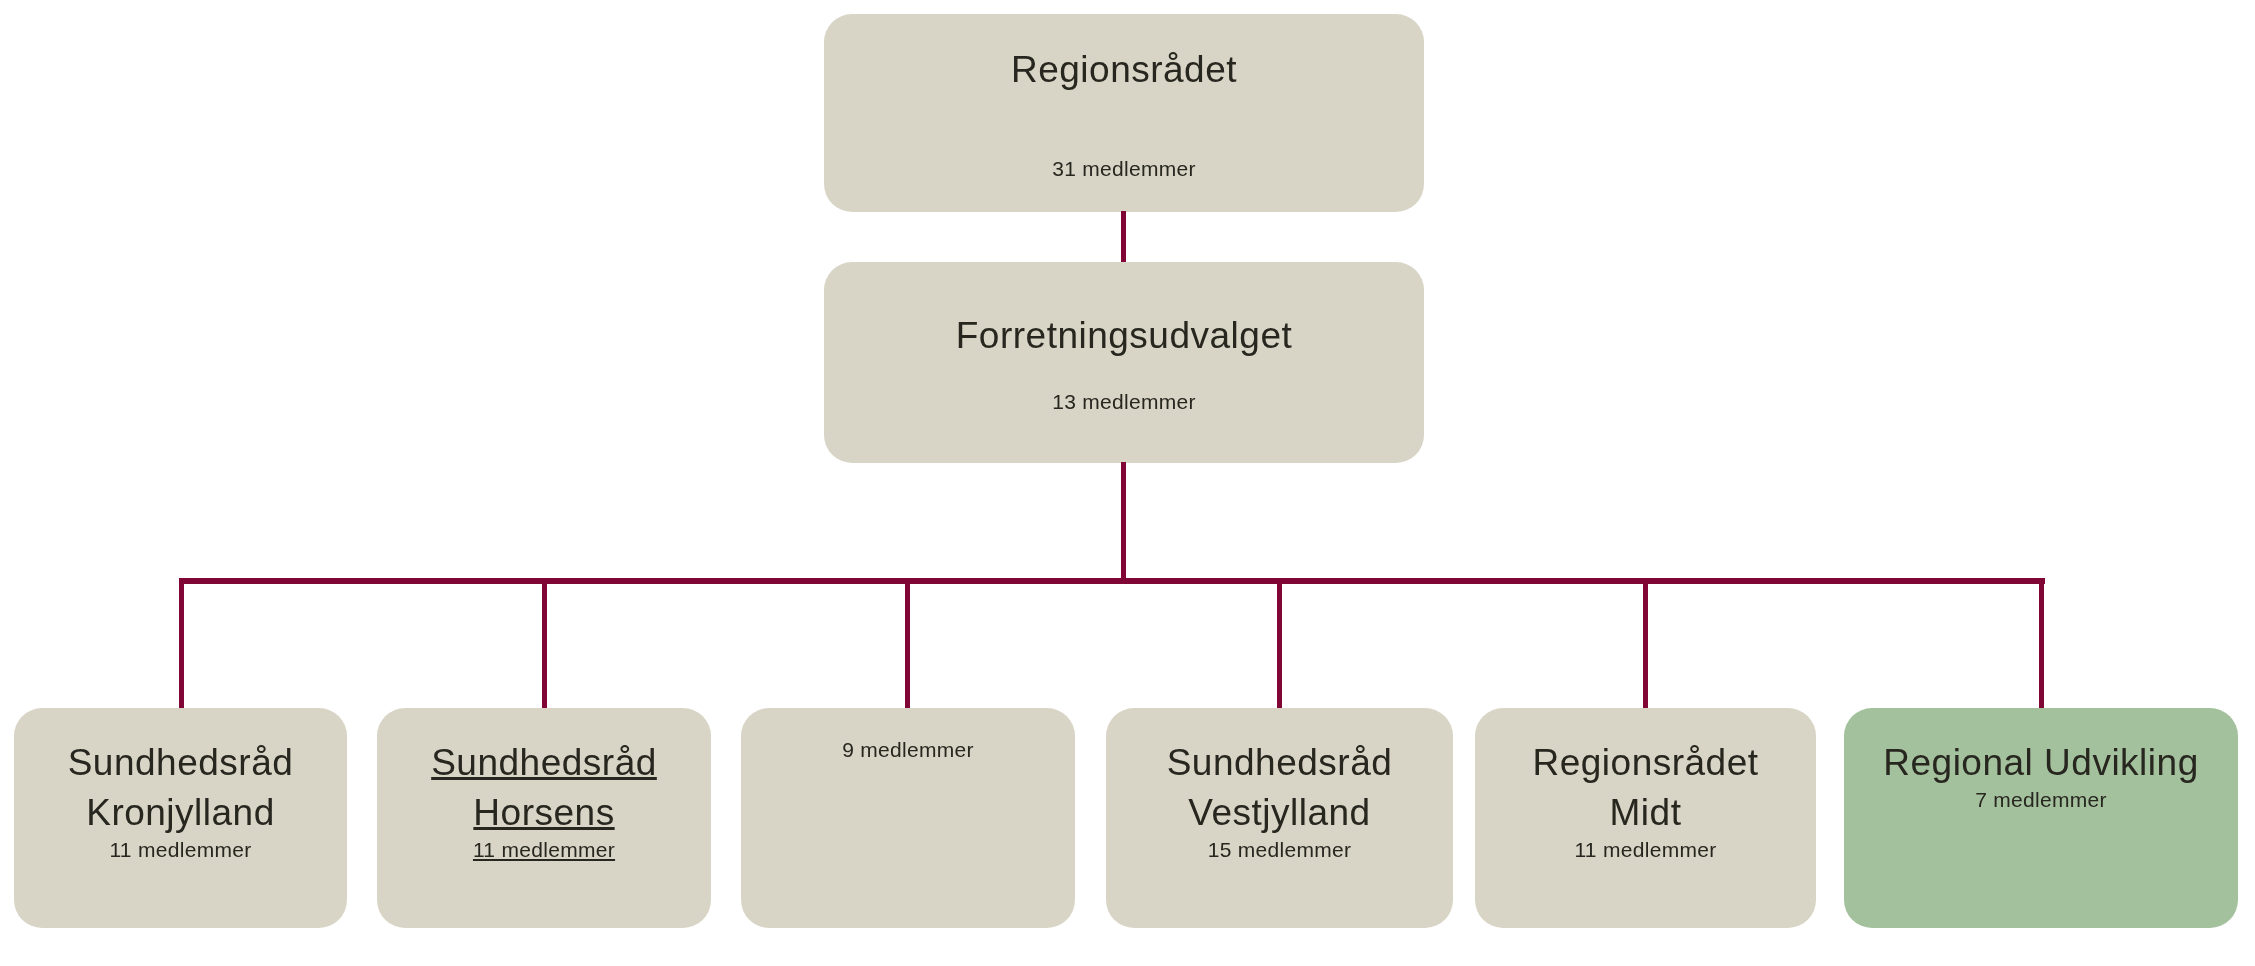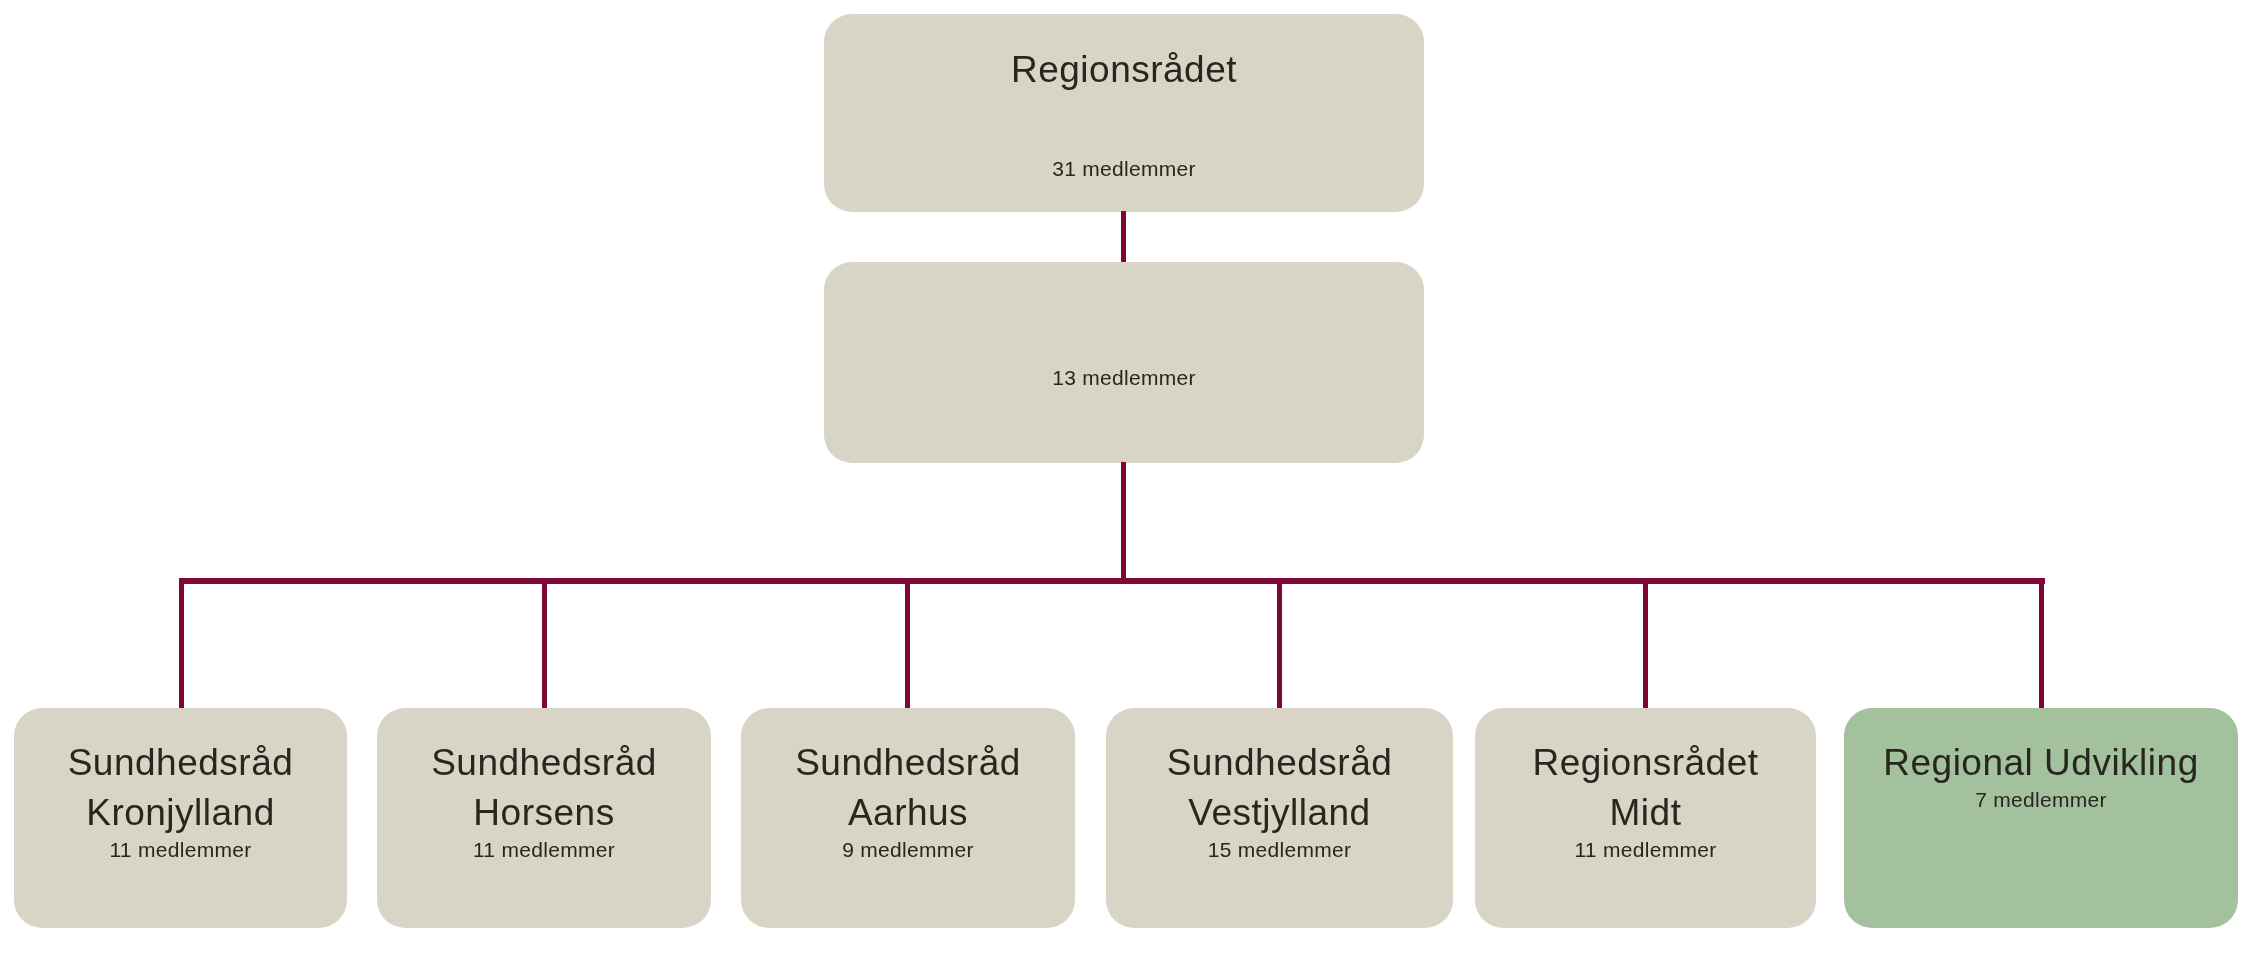--- a/index.html
+++ b/index.html
@@ -50,21 +50,21 @@
   .node.parent .node-subtitle { margin-top: 30px; }
   
   .node.child { padding-top: 30px; justify-content: flex-start; }
   .node.child .node-title { padding: 0 24px; }
   .node.child .node-subtitle { }
 
   
   .n-root  { left: 824px;  top: 14px;  width: 600px; height: 198px; gap: 32px; }
   .n-exec  { left: 824px;  top: 262px; width: 600px; height: 201px; }
   .n-c0 { left: 14px;   top: 708px; width: 333px; height: 220px; }
-  .n-c1 { left: 377px;  top: 708px; width: 334px; height: 220px; }
+  .n-c1 { left: 377px;  top: 708px; width: 334px; height: 220px; text-decoration: underline; }
   .n-c2 { left: 741px;  top: 708px; width: 334px; height: 220px; }
   .n-c3 { left: 1106px; top: 708px; width: 347px; height: 220px; }
   .n-c4 { left: 1475px; top: 708px; width: 341px; height: 220px; }
   .n-c5 { left: 1844px; top: 708px; width: 394px; height: 220px; }
 
   
   .vline, .hline { position: absolute; background: var(--connector); }
   .vline { width: 5px; }
   .hline { height: 6px; }
   .l-root-exec { left: 1121px; top: 211px; height: 52px; }
@@ -83,20 +83,21 @@
 <div class="canvas">
 
   <div class="node parent n-root">
     <div class="node-title">Regionsrådet</div>
     <div class="node-subtitle">31 medlemmer</div>
   </div>
 
   <div class="vline l-root-exec"></div>
 
   <div class="node parent n-exec">
+    <div class="node-title">Forretningsudvalget</div>
     <div class="node-subtitle">13 medlemmer</div>
   </div>
 
   <div class="vline l-exec-bar"></div>
   <div class="hline l-bar"></div>
   <div class="vline l-d0"></div>
   <div class="vline l-d1"></div>
   <div class="vline l-d2"></div>
   <div class="vline l-d3"></div>
   <div class="vline l-d4"></div>
@@ -106,21 +107,20 @@
     <div class="node-title">Sundhedsråd Kronjylland</div>
     <div class="node-subtitle">11 medlemmer</div>
   </div>
 
   <div class="node child n-c1">
     <div class="node-title">Sundhedsråd Horsens</div>
     <div class="node-subtitle">11 medlemmer</div>
   </div>
 
   <div class="node child n-c2">
-    <div class="node-title">Sundhedsråd Aarhus</div>
     <div class="node-subtitle">9 medlemmer</div>
   </div>
 
   <div class="node child n-c3">
     <div class="node-title">Sundhedsråd Vestjylland</div>
     <div class="node-subtitle">15 medlemmer</div>
   </div>
 
   <div class="node child n-c4">
     <div class="node-title">Regionsrådet Midt</div>

